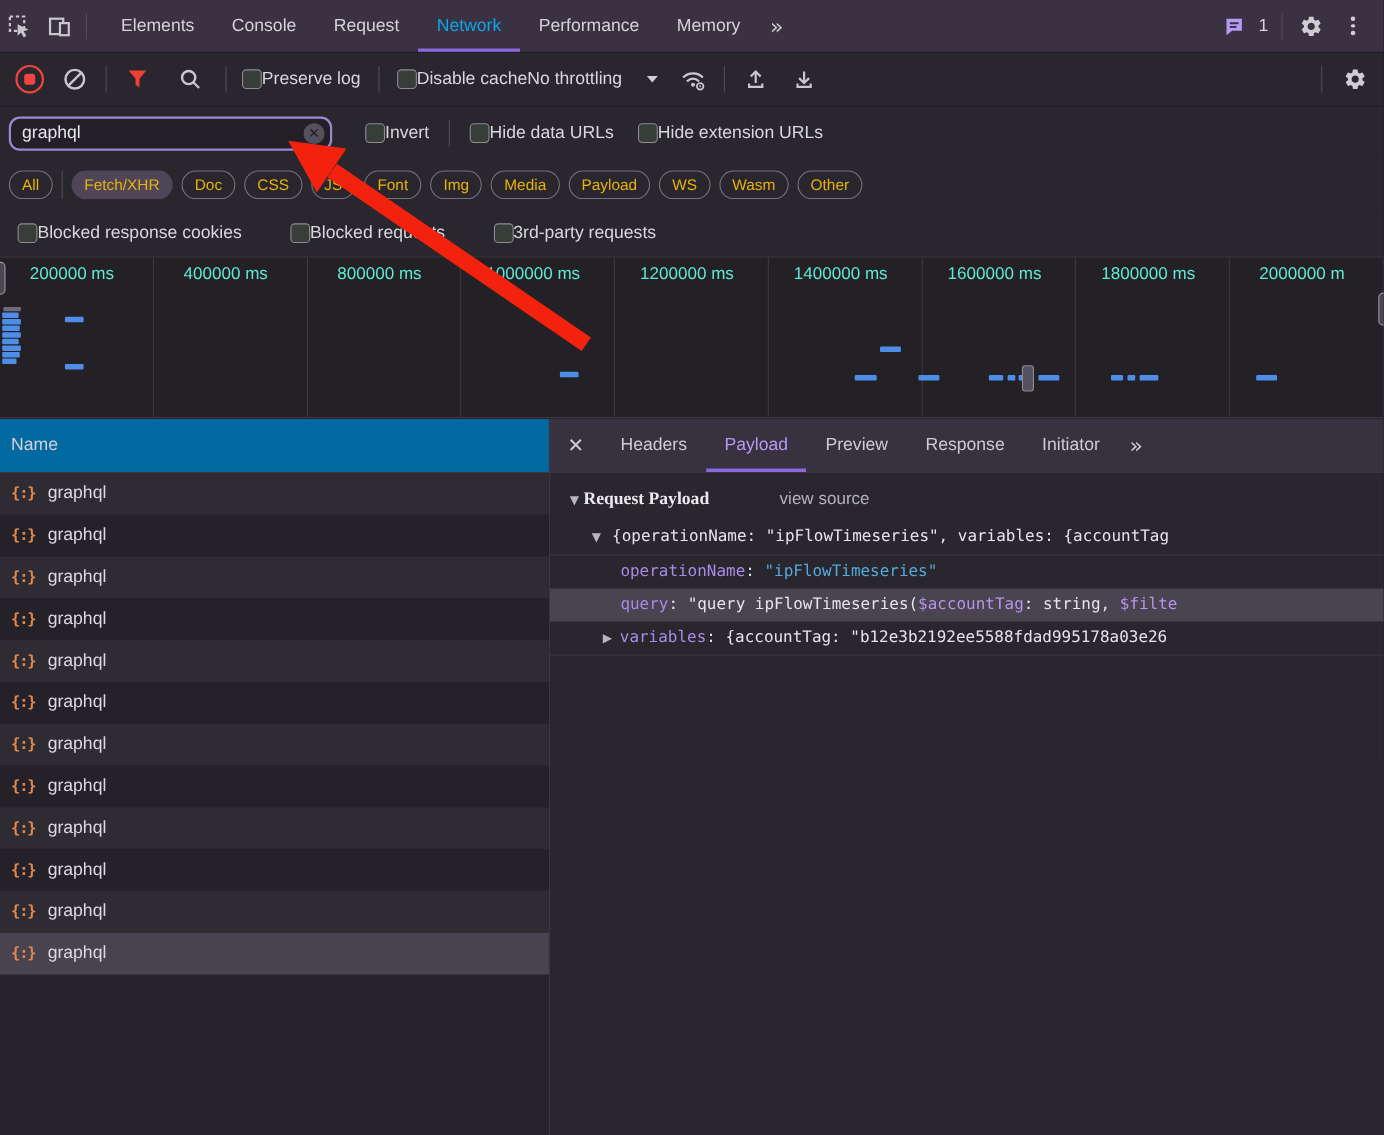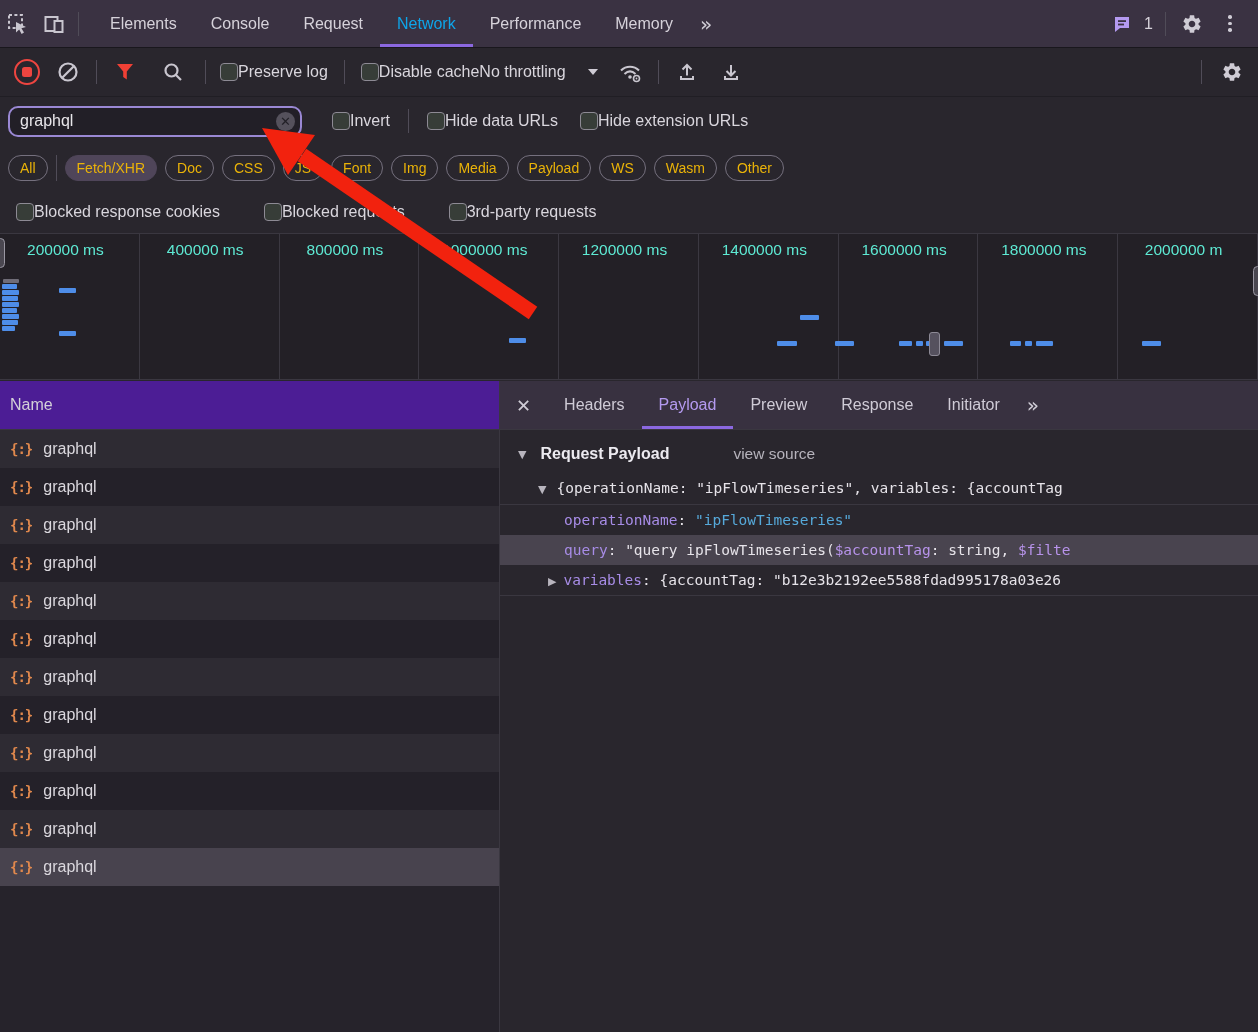--- a/index.html
+++ b/index.html
@@ -64,41 +64,41 @@
   .tlbar{position:absolute;background:#4e8de8;border-radius:1px;}
   .tlbar.gray{background:#6f6c77;}
   .tl-marker{position:absolute;background:#55515e;border:1.5px solid #8d8a96;border-radius:3px;}
   .tl-grip{position:absolute;width:9px;height:30px;background:#4a4750;border:1.5px solid #9a97a2;
            border-radius:5px;box-sizing:border-box;}
 
   
   .main{position:absolute;top:381px;left:0;right:0;bottom:0;}
   .left{position:absolute;top:0;bottom:0;left:0;width:500px;border-right:1px solid #3a3740;
         box-sizing:border-box;background:#26232b;}
-  .lheader{height:49px;background:#4c1d95;border-bottom:1px solid #3a3740;box-sizing:border-box;
+  .lheader{height:49px;background:#0369a1;border-bottom:1px solid #3a3740;box-sizing:border-box;
            display:flex;align-items:center;padding-left:10px;font-size:16px;color:#d3d0d8;}
   .req-row{height:38px;display:flex;align-items:center;padding-left:10px;font-size:16px;color:#dbd8de;}
   .req-row.light{background:#2e2b33;}
   .req-row.dark{background:#242129;}
   .req-row.selected{background:#48434e;}
   .req-icon{font-family:"DejaVu Sans Mono",monospace;font-weight:bold;font-size:14px;color:#e0884d;
             letter-spacing:-1px;margin-right:11px;}
 
   .right{position:absolute;top:0;bottom:0;left:500px;right:0;background:#29262d;}
   .dtabs{height:49px;background:#383140;border-bottom:1px solid #3a3740;box-sizing:border-box;
          display:flex;align-items:center;padding-left:16px;}
   .dclose{font-family:"DejaVu Sans",sans-serif;font-size:18px;color:#cfccd5;margin-right:16px;}
   .dtab{padding:0 17px;height:100%;display:flex;align-items:center;font-size:16px;color:#cfcbd6;}
   .dtab.selected{color:#b49af0;box-shadow:inset 0 -3px 0 #8b68e0;}
 
   
   .payload{position:absolute;top:49px;left:0;right:0;bottom:0;background:#29262d;}
   .p-head{display:flex;align-items:center;height:32px;margin:8px 0 2px 18px;}
   .tri{font-family:"DejaVu Sans",sans-serif;color:#b8b5be;font-size:11px;}
-  .p-title{font-size:16px;font-weight:bold;color:#eceaf0;margin-left:14px;}
+  .p-title{font-size:16px;font-weight:bold;color:#eceaf0;margin-left:4px;font-family:Liberation Serif, serif;}
   .p-viewsrc{font-size:15.5px;color:#b6b3bc;margin-left:64px;text-align:center;}
   .p-preview{height:32px;line-height:32px;padding-left:38px;font-family:"DejaVu Sans Mono",monospace;
              font-size:14.5px;color:#e6e3e9;white-space:pre;overflow:hidden;}
   .p-preview .tri{margin-right:10px;}
   .p-sep{height:1px;background:#3a3740;}
   .p-row{height:30px;line-height:30px;padding-left:64px;font-family:"DejaVu Sans Mono",monospace;
          font-size:14.5px;white-space:pre;overflow:hidden;}
   .p-row.selected{background:#49444f;}
   .p-row.expandable{padding-left:48px;}
   .p-row .tri{margin-right:7px;}

